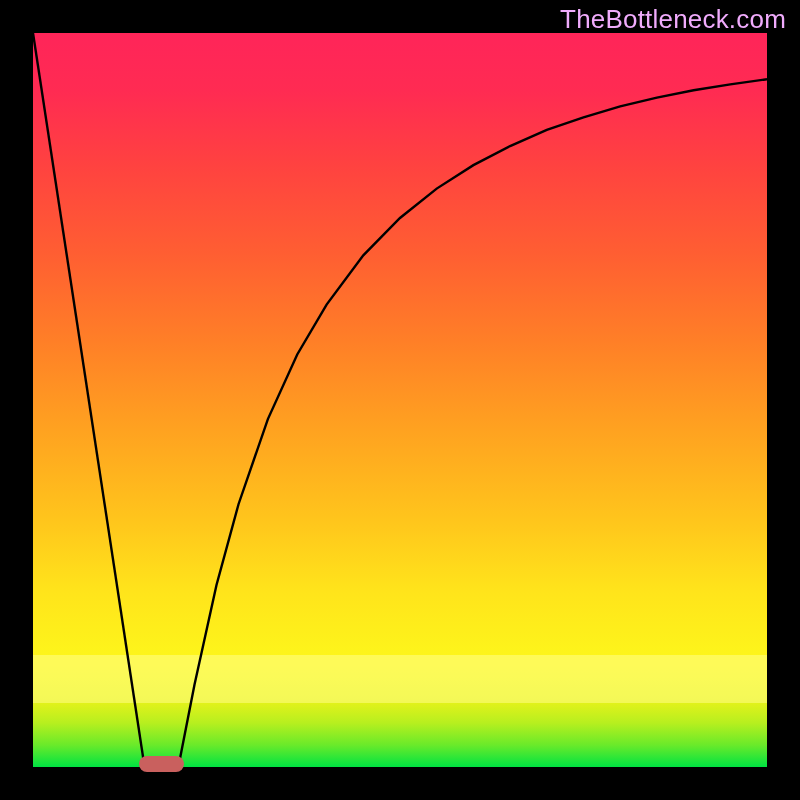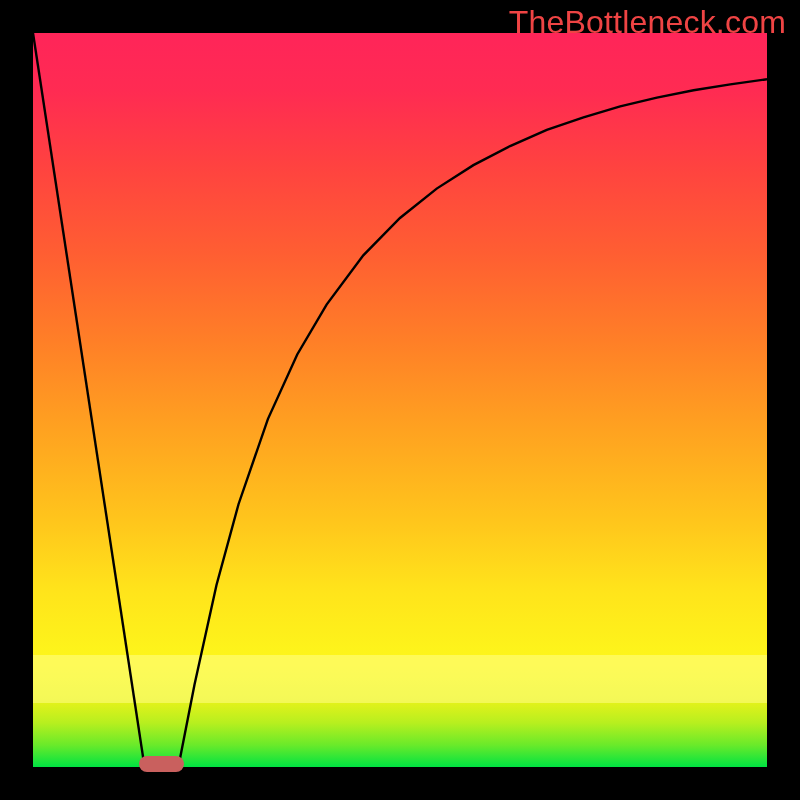--- a/index.html
+++ b/index.html
@@ -13,23 +13,23 @@
   .frame {
     position: relative;
     width: 800px;
     height: 800px;
     background: #000;
   }
   .watermark {
     position: absolute;
     top: 4px;
     right: 14px;
-    font-size: 32px;
+    font-size: 26px;
     font-weight: 500;
-    color: #ef4444;
+    color: #f0abfc;
     letter-spacing: 0.2px;
   }
   .plot {
     position: absolute;
     left: 33px;
     top: 33px;
     width: 734px;
     height: 734px;
     
     background: linear-gradient(to top,

